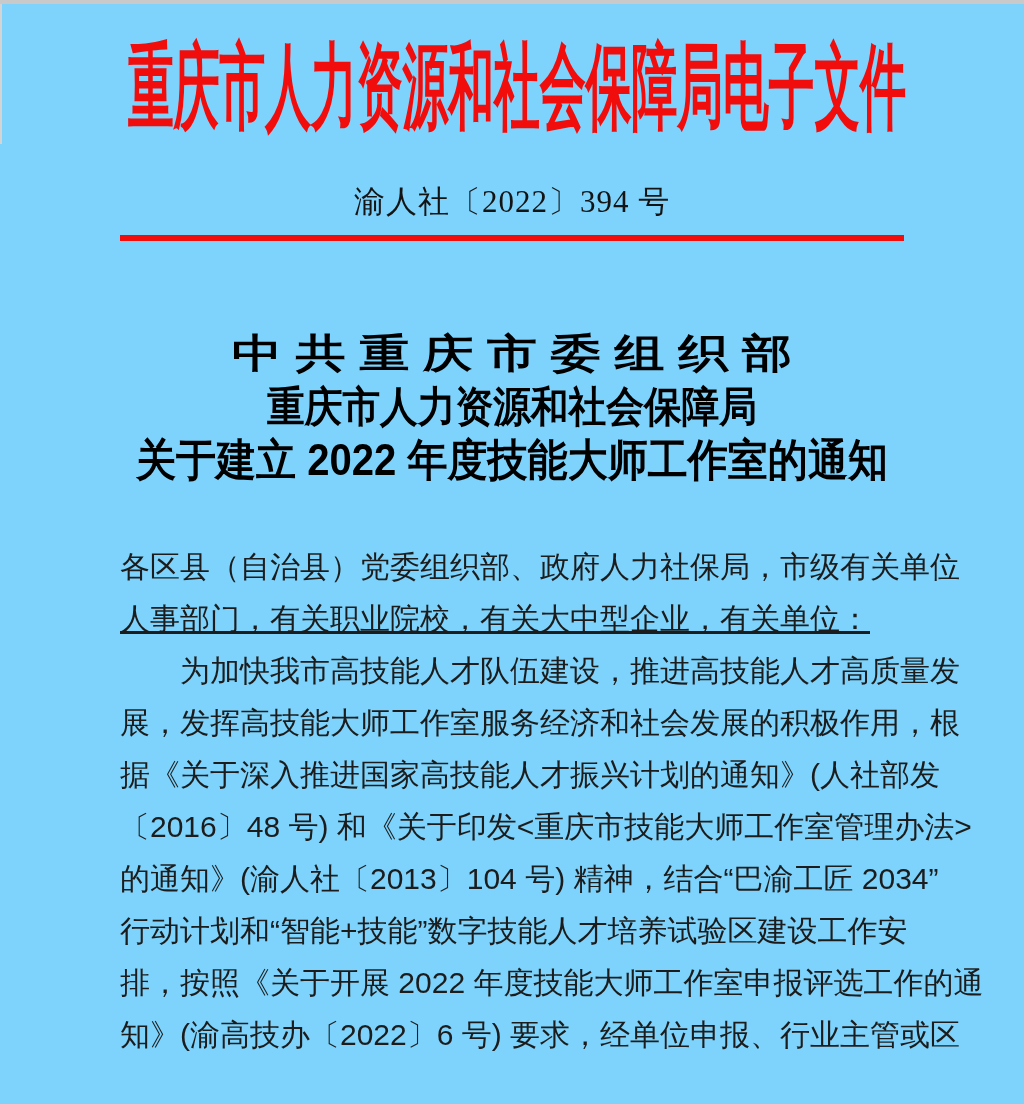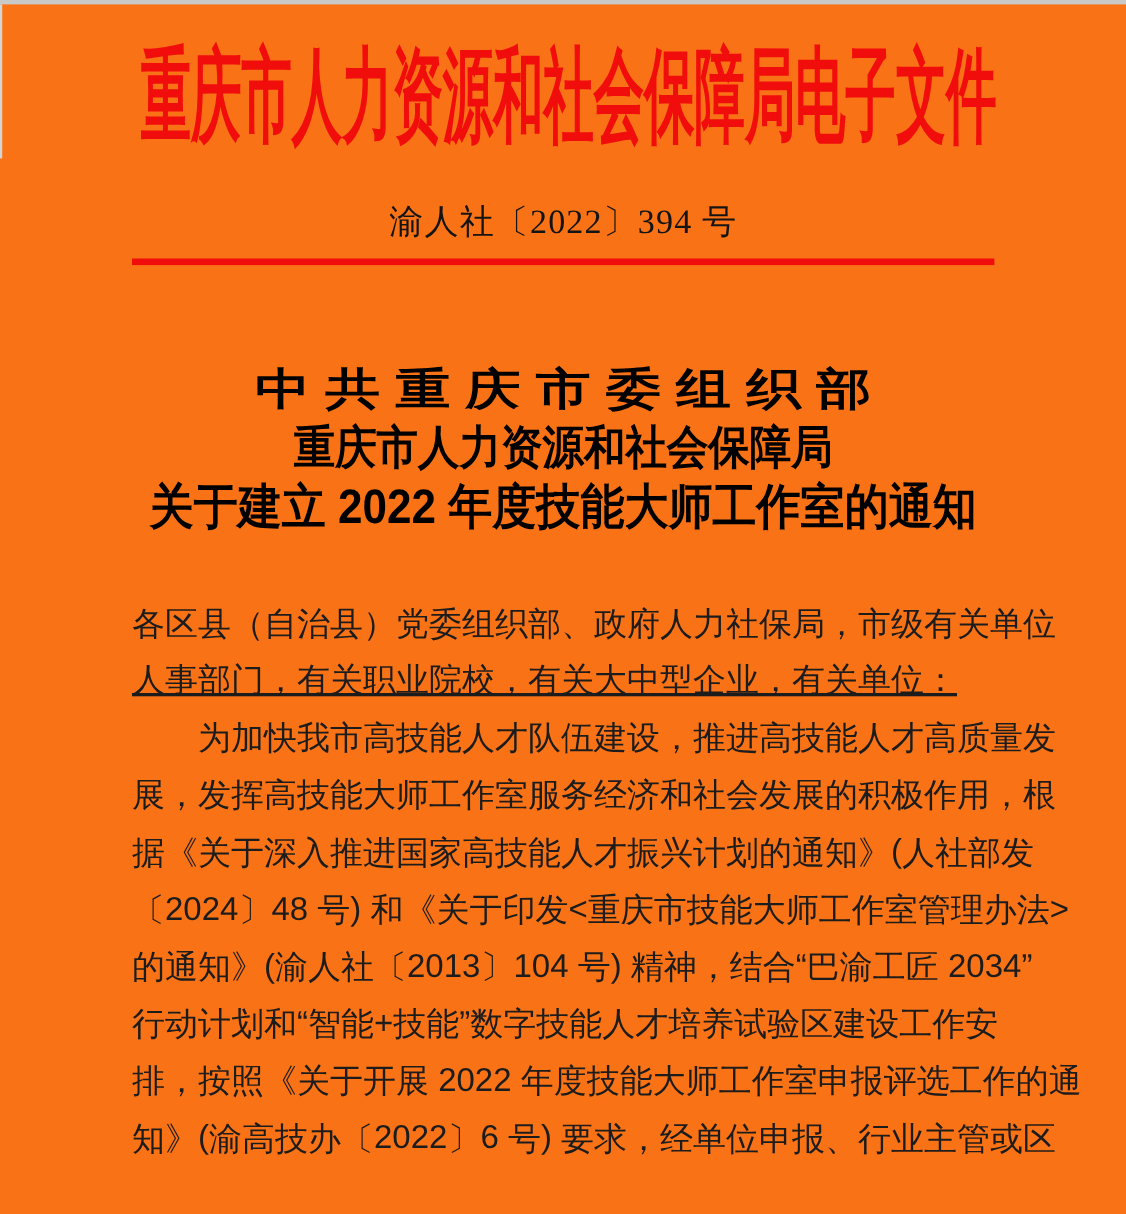--- a/index.html
+++ b/index.html
@@ -1,21 +1,21 @@
 <!DOCTYPE html>
 <html><head>
 <meta charset="utf-8">
 <style>
   html,body{margin:0;padding:0;}
   body{
     width:1024px;height:1104px;background:#ffffff;
     font-family:"Liberation Sans","DejaVu Sans",sans-serif;
     -webkit-font-smoothing:antialiased;
   }
-  .page{position:relative;width:1024px;height:1104px;background:#f97316;overflow:hidden;}
+  .page{position:relative;width:1024px;height:1104px;background:#7dd3fc;overflow:hidden;}
 
   
   .topbar{position:absolute;left:0;top:0;width:1024px;height:4px;background:#c9c9c9;}
   .leftedge{position:absolute;left:0;top:4px;width:2px;height:140px;background:#d4d4d4;}
 
   
   .masthead{position:absolute;left:128px;top:34px;width:778px;height:102px;}
   .masthead text{
     font-family:"Liberation Sans","DejaVu Sans",sans-serif;
     font-weight:bold;fill:#f20d0d;
@@ -193,21 +193,21 @@
         <span>知</span>
         <span>》</span>
         <span>(</span>
         <span>人</span>
         <span>社</span>
         <span>部</span>
         <span>发</span>
       </div>
     <div class="bline just">
         <span>〔</span>
-        <span>2024</span>
+        <span>2016</span>
         <span>〕</span>
         <span>48 </span>
         <span>号</span>
         <span>) </span>
         <span>和</span>
         <span>《</span>
         <span>关</span>
         <span>于</span>
         <span>印</span>
         <span>发</span>

